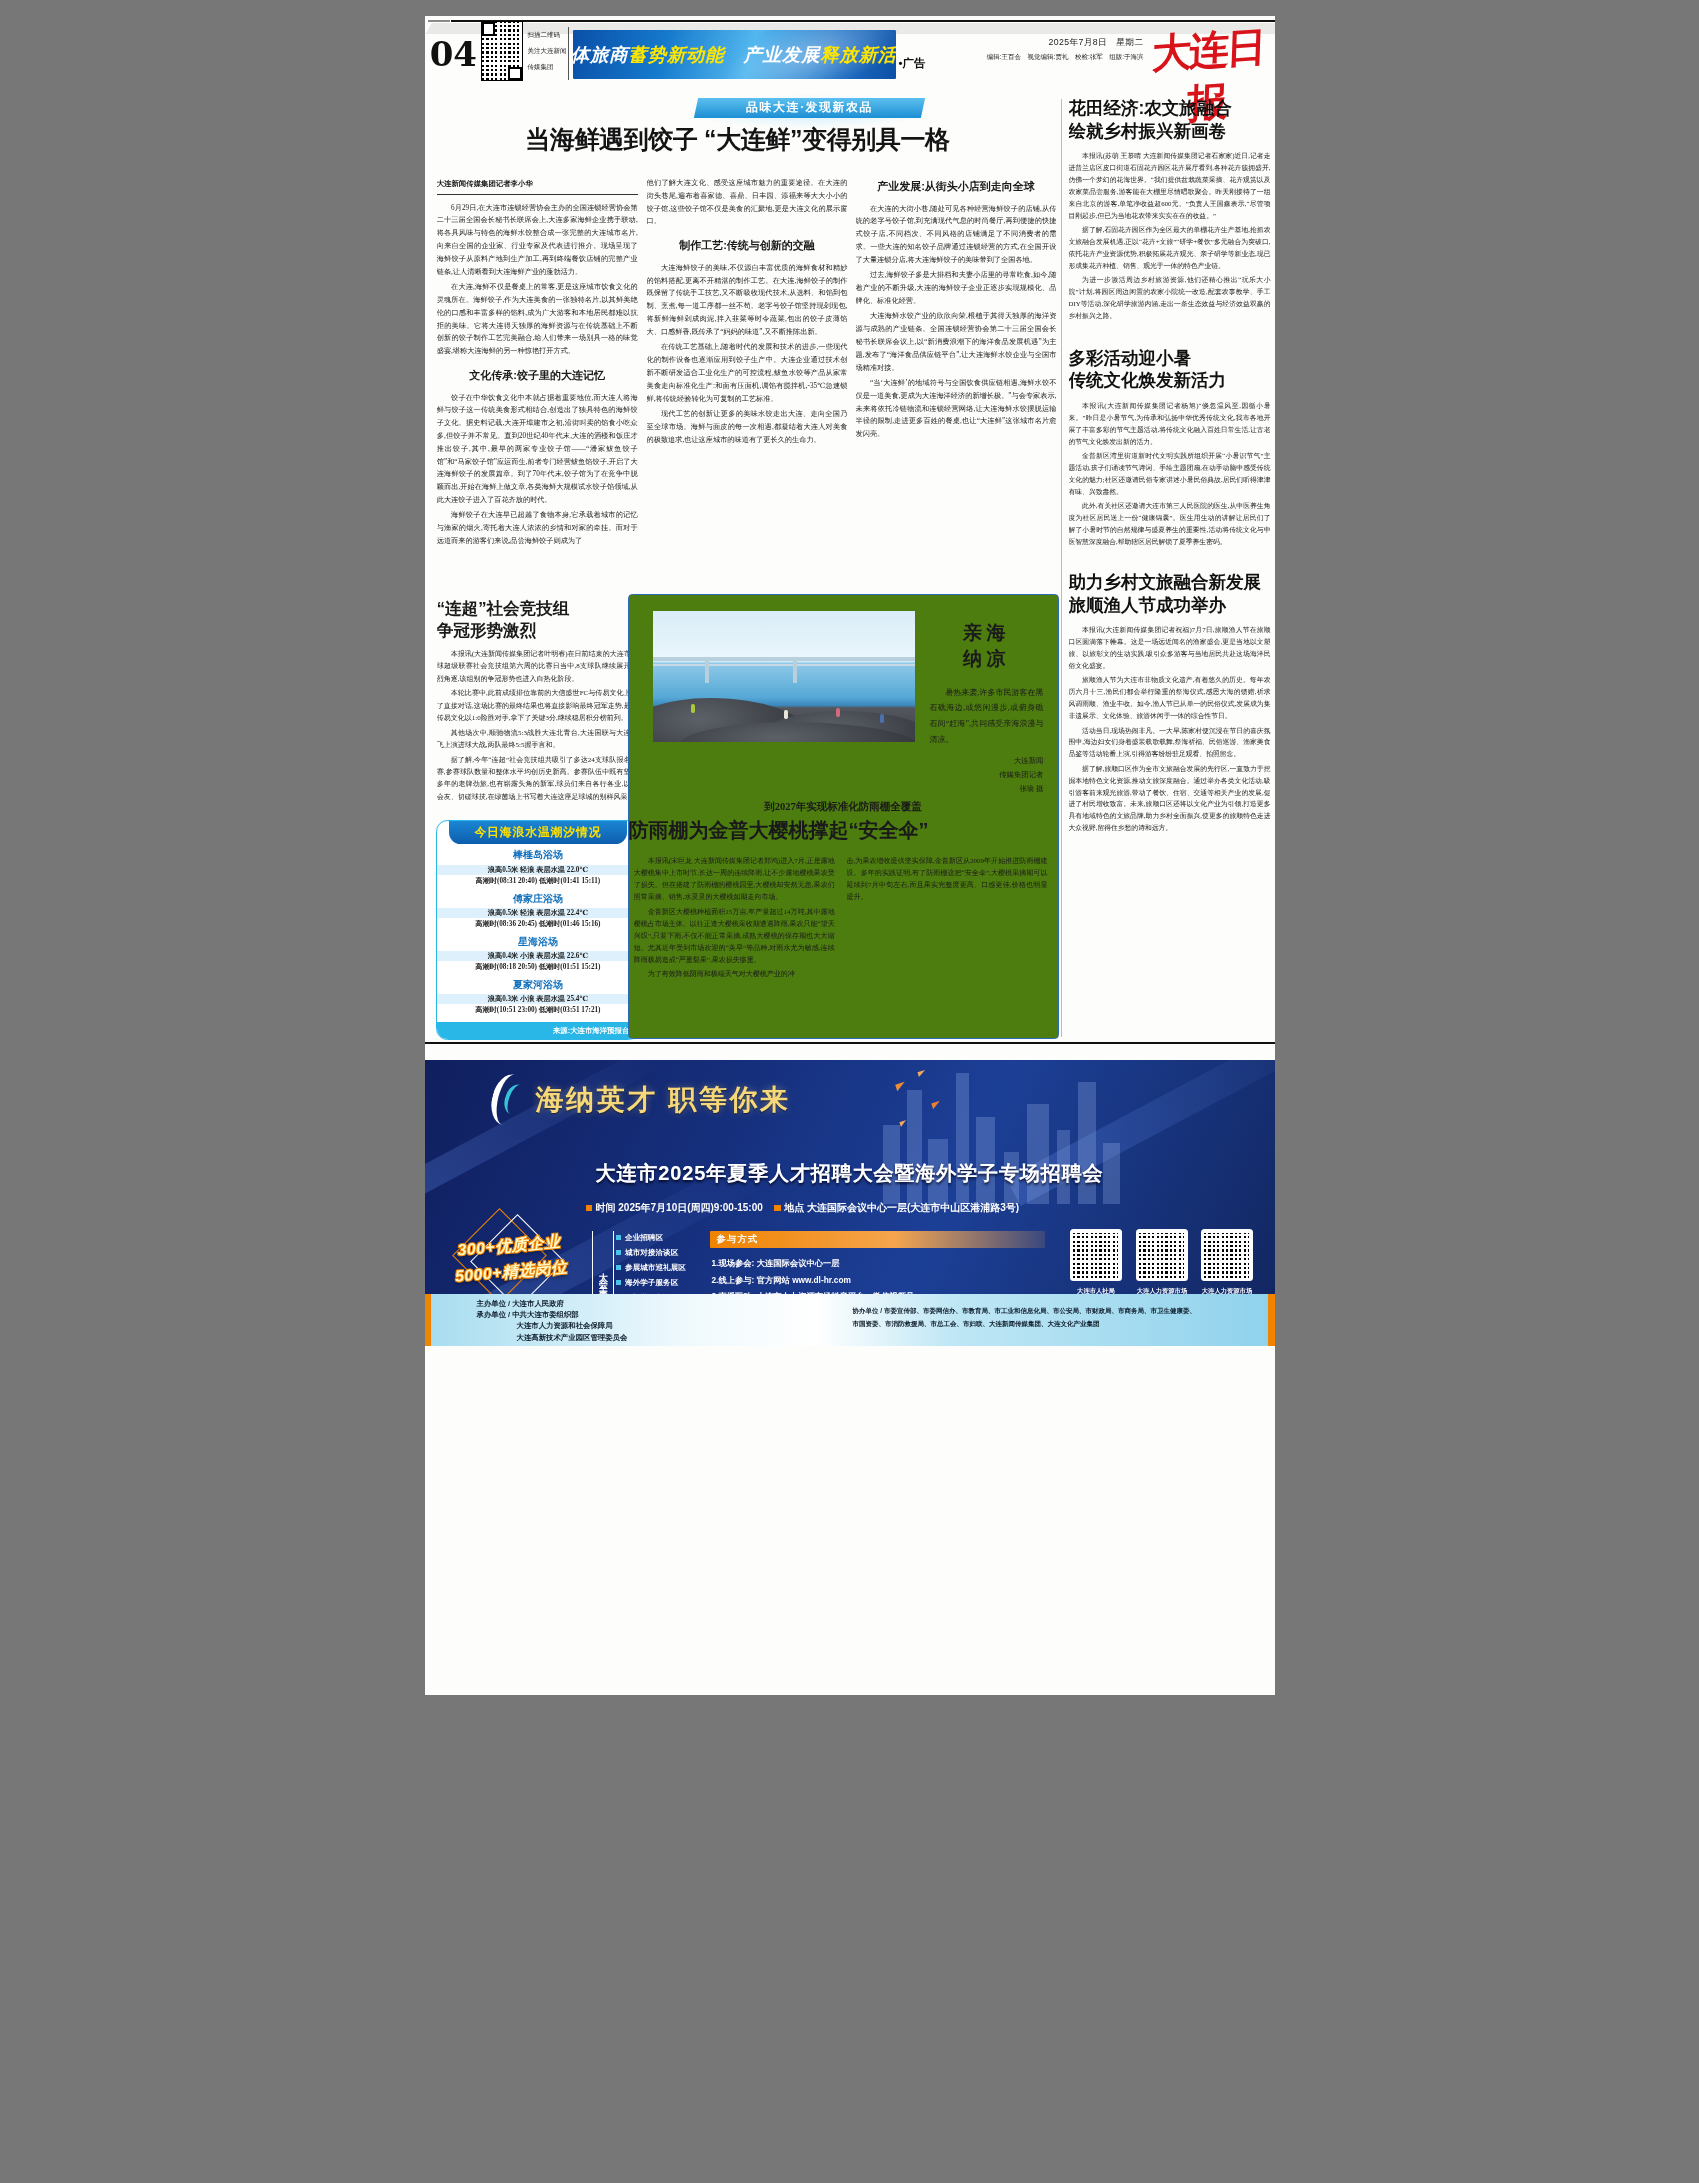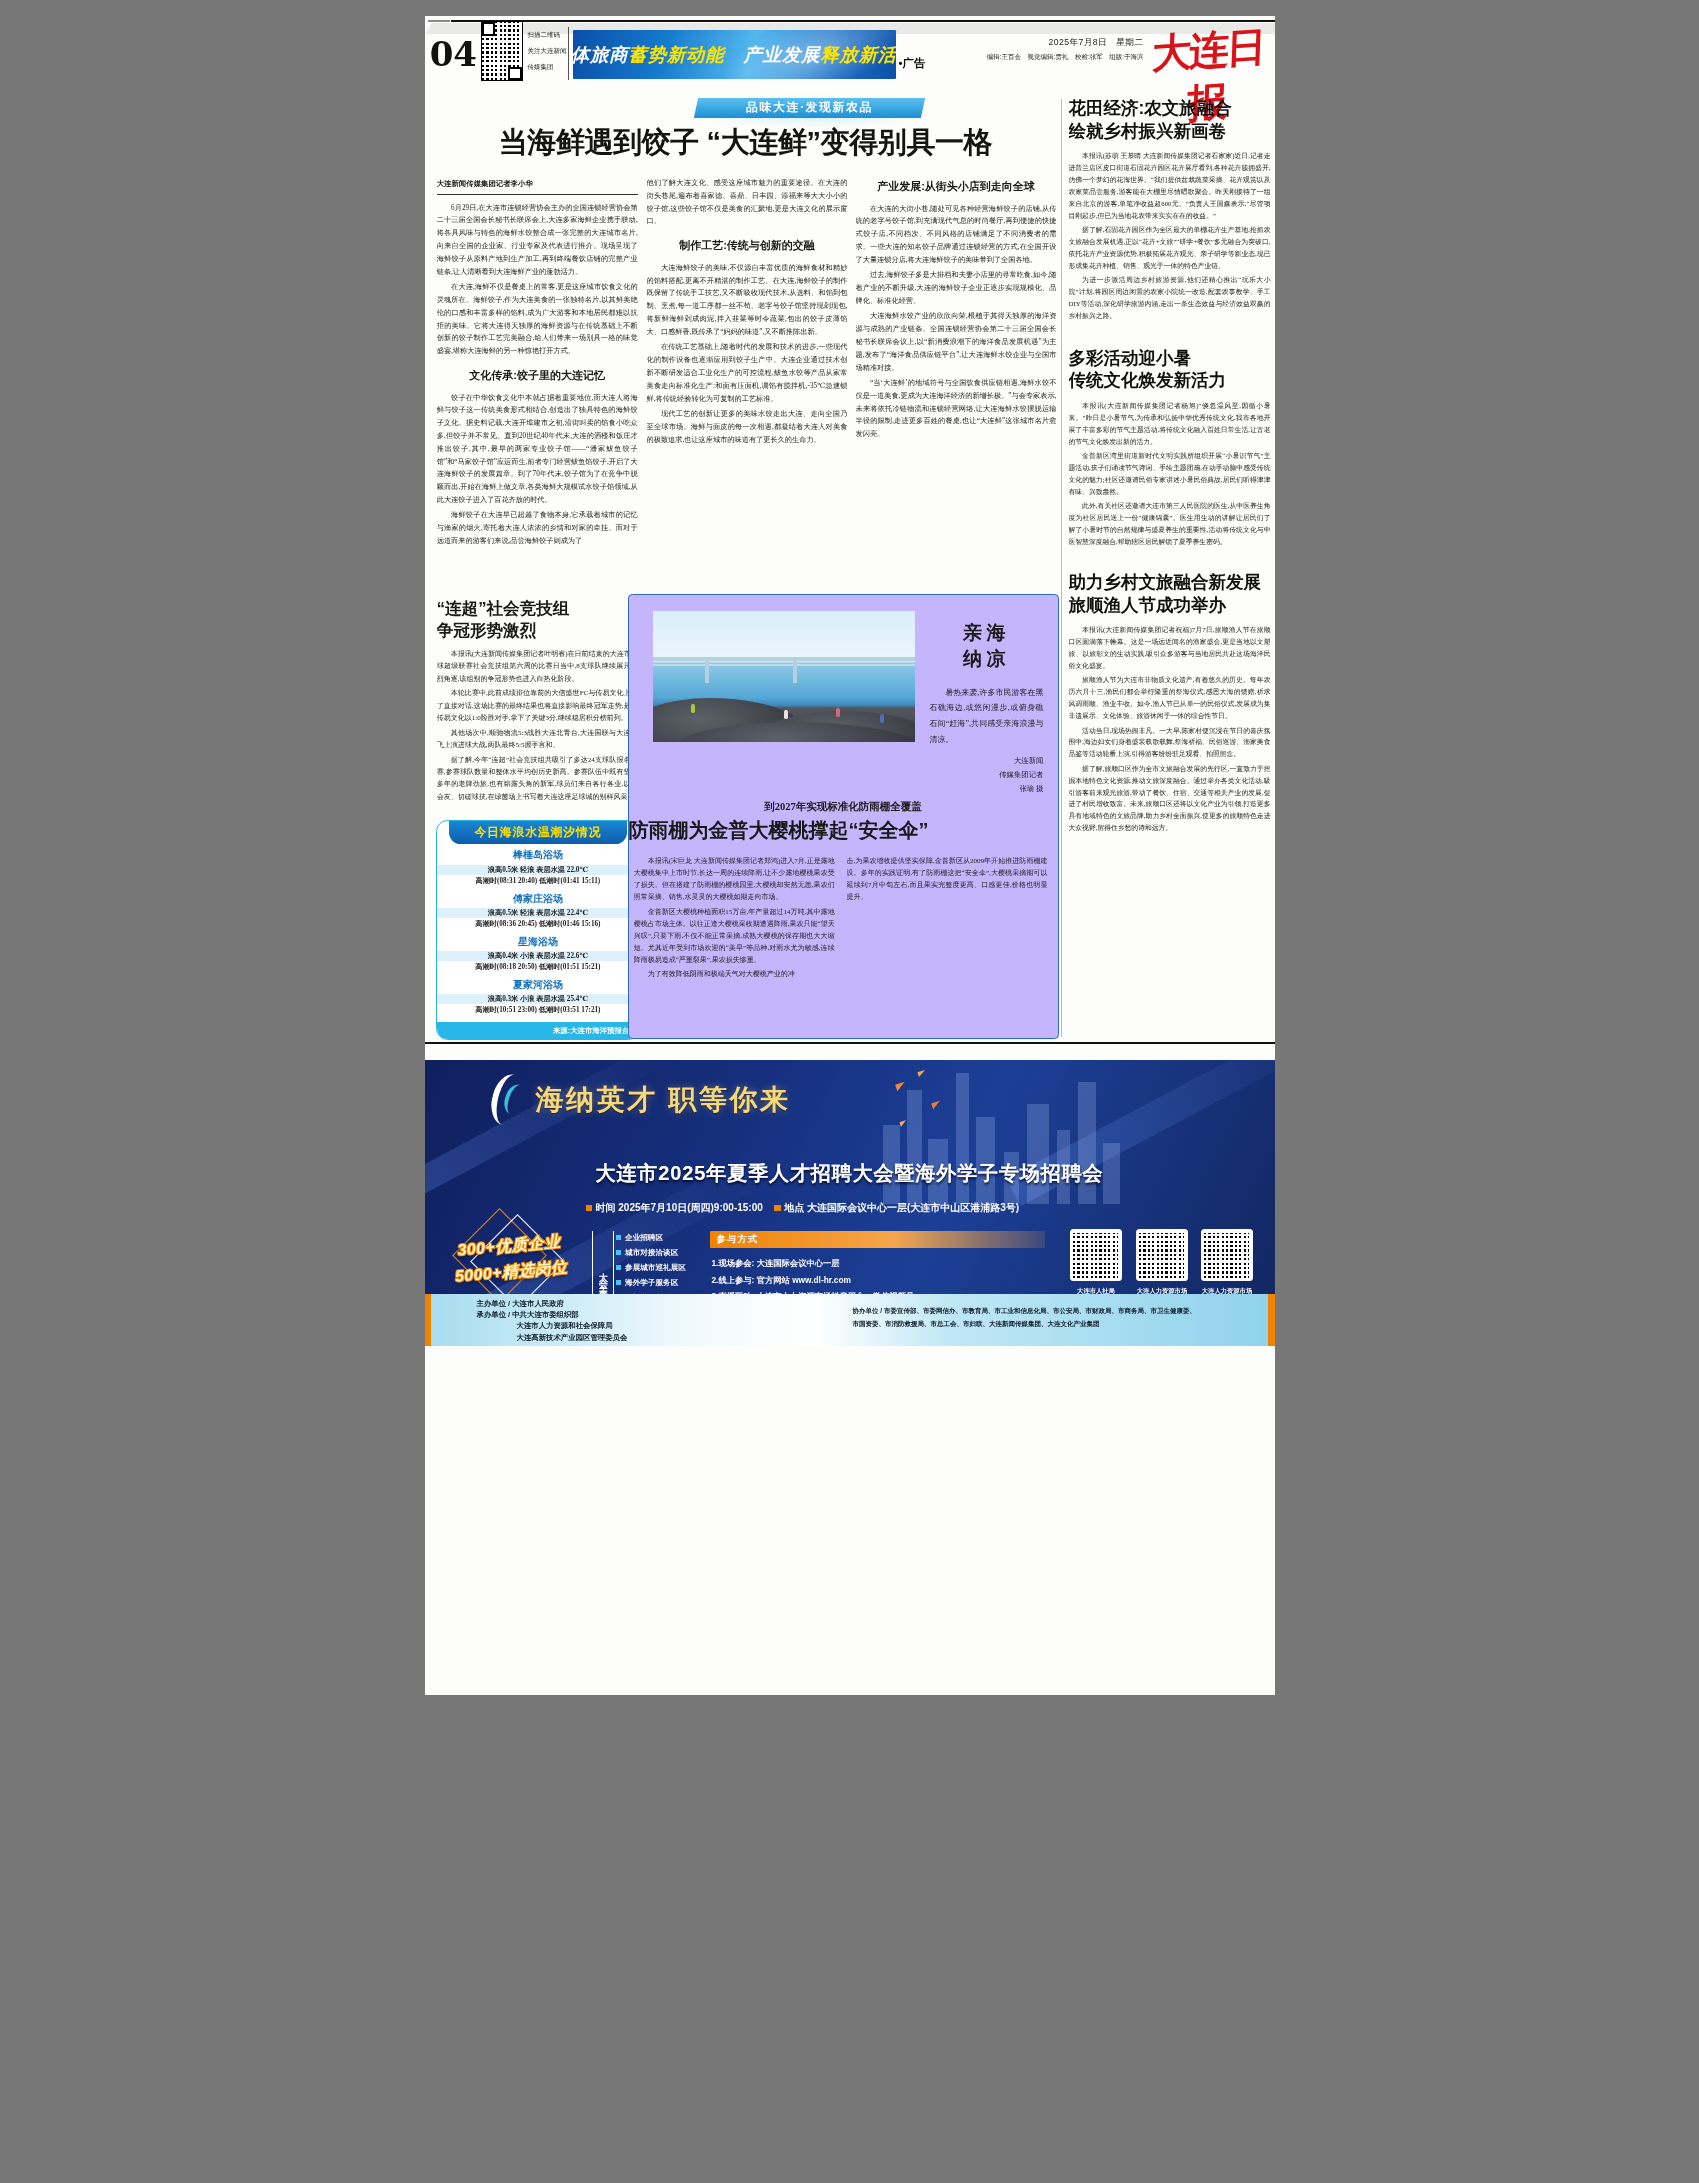--- a/index.html
+++ b/index.html
@@ -30,21 +30,21 @@
   .hdr-date{right:131px;top:21px;text-align:right;color:#222;}
   .hdr-date .d1{font-size:8.7px;letter-spacing:0.4px;}
   .hdr-date .d2{font-size:6.5px;margin-top:4.4px;}
   .masthead{right:6.1px;top:7.9px;width:122px;text-align:center;color:#d8131a;font-weight:bold;font-size:40px;line-height:1.3;
             font-family:"Liberation Sans","DejaVu Sans",sans-serif;transform:rotate(-4deg) skewX(-6deg);letter-spacing:-2.6px;}
   
   .kicker-glow{left:262px;top:78px;width:245px;height:35px;background:radial-gradient(ellipse at center,#cdeefc 0%,rgba(205,238,252,0) 70%);}
   .kicker{left:271px;top:82px;width:227px;height:20px;transform:skewX(-12deg);
           background:linear-gradient(180deg,#5cc0ef,#1c8fd4);display:flex;align-items:center;justify-content:center;}
   .kicker span{transform:skewX(12deg);color:#fff;font-weight:bold;font-size:11.8px;letter-spacing:1.7px;}
-  .headline{left:9px;top:107px;width:624px;text-align:center;font-weight:900;font-size:29px;letter-spacing:-0.4px;color:#141414;
+  .headline{left:1px;top:107px;width:624px;text-align:center;font-weight:900;font-size:25px;letter-spacing:-0.4px;color:#141414;
             font-family:"Liberation Sans","DejaVu Sans",sans-serif;}
   
   .newscol{top:161px;width:201px;height:416px;overflow:hidden;font-size:7.2px;line-height:1.78;text-align:justify;}
   .c1{left:12.2px;} .c2{left:222px;} .c3{left:431px;}
   .byline{font-size:7.4px;font-weight:bold;font-family:"Liberation Sans","DejaVu Sans",sans-serif;padding-bottom:3.5px;
           border-bottom:0.9px solid #333;margin-bottom:7px;}
   .para{margin:0 0 2.6px;text-indent:2em;}
   .para.cont{text-indent:0;}
   .subhead{font-family:"Liberation Sans","DejaVu Sans",sans-serif;font-weight:bold;font-size:11px;text-align:center;margin:7.9px 0 6.1px;}
   
@@ -62,21 +62,21 @@
            display:flex;align-items:center;justify-content:center;}
   .tide-hd span{color:#ffe100;font-weight:bold;font-size:11.8px;font-family:"Liberation Sans","DejaVu Sans",sans-serif;letter-spacing:0.9px;}
   .beach{margin-top:4.4px;text-align:center;}
   .beach .bn{color:#1472bd;font-weight:bold;font-size:10px;font-family:"Liberation Sans","DejaVu Sans",sans-serif;margin-bottom:2.2px;}
   .beach .bc{background:#ddf0fb;font-size:7.2px;padding:0 0;font-weight:bold;color:#222;}
   .beach .bt{font-size:7.2px;padding:1.3px 0;color:#222;font-weight:bold;}
   .tide-src{position:absolute;left:0;bottom:0;width:100%;height:16.6px;background:#29b7e8;color:#fff;font-weight:bold;font-size:7.4px;
             display:flex;align-items:center;justify-content:flex-end;padding-right:9.6px;box-sizing:border-box;
             font-family:"Liberation Sans","DejaVu Sans",sans-serif;}
   
-  .bluebox{left:203px;top:578px;width:429px;height:443px;border:1.3px solid #2a6ab9;border-radius:4.4px;background:#c4b5fd;}
+  .bluebox{left:203px;top:578px;width:429px;height:443px;border:1.3px solid #2a6ab9;border-radius:4.4px;background:#4d7c0f;}
   .photo{position:absolute;left:24.5px;top:15.7px;width:262px;height:131px;overflow:hidden;background:
       linear-gradient(180deg,#d9edf8 0%,#eaf6fc 38%,#8ec9e8 40%,#55a8d6 66%,#3c88be 72%,#53565c 74%,#3e4147 100%);}
   .bridge{position:absolute;left:0;top:46px;width:100%;height:4.4px;background:#b8cfdd;}
   .bridge2{position:absolute;left:0;top:53px;width:100%;height:2.6px;background:#c6d9e4;}
   .pylon{position:absolute;top:46px;width:4.4px;height:26px;background:#b8cfdd;}
   .rock{position:absolute;background:radial-gradient(ellipse at 40% 30%,#5c6168,#2e3136 80%);border-radius:50% 60% 40% 50%;}
   .person{position:absolute;width:4.4px;height:9.6px;border-radius:1.7px;}
   .photo-cap{position:absolute;left:301px;top:15.7px;width:114px;height:245px;}
   .cap-title{font-family:"Liberation Sans","DejaVu Sans",sans-serif;font-weight:bold;font-size:19px;line-height:1.35;text-align:center;
              letter-spacing:4.4px;margin:9.6px 0 13px;}

